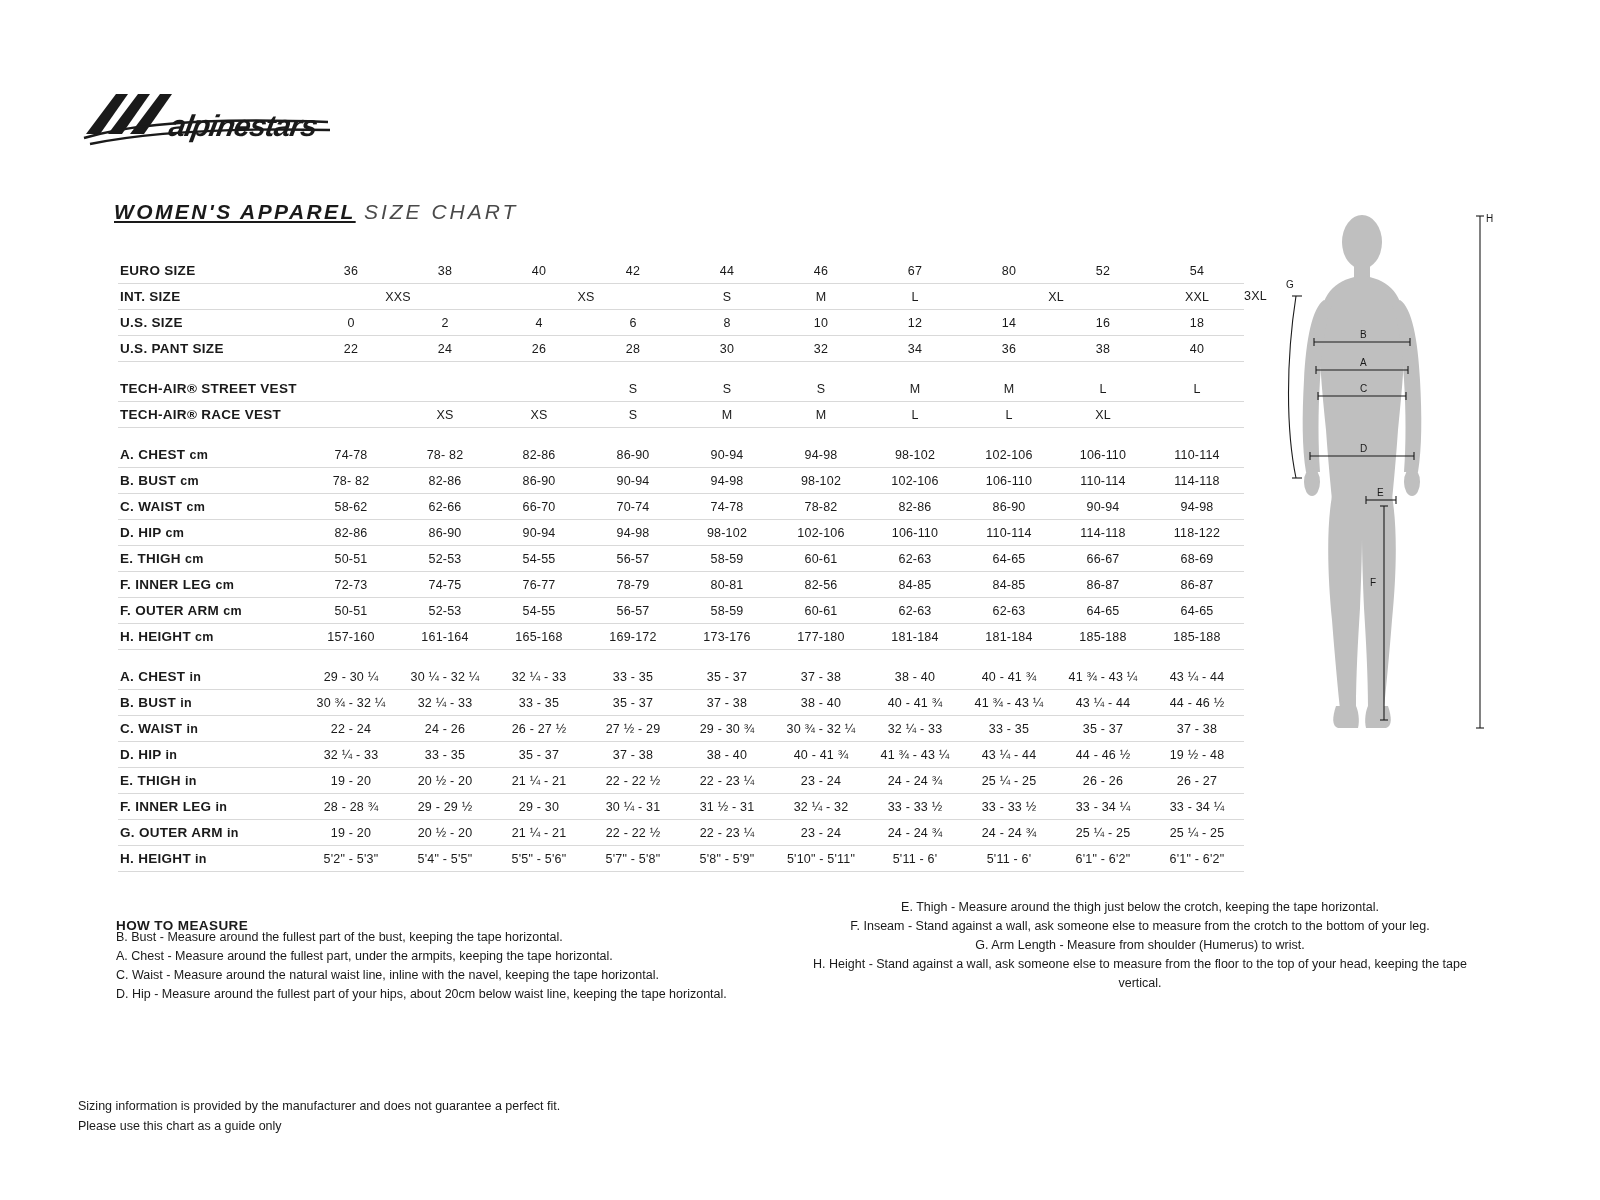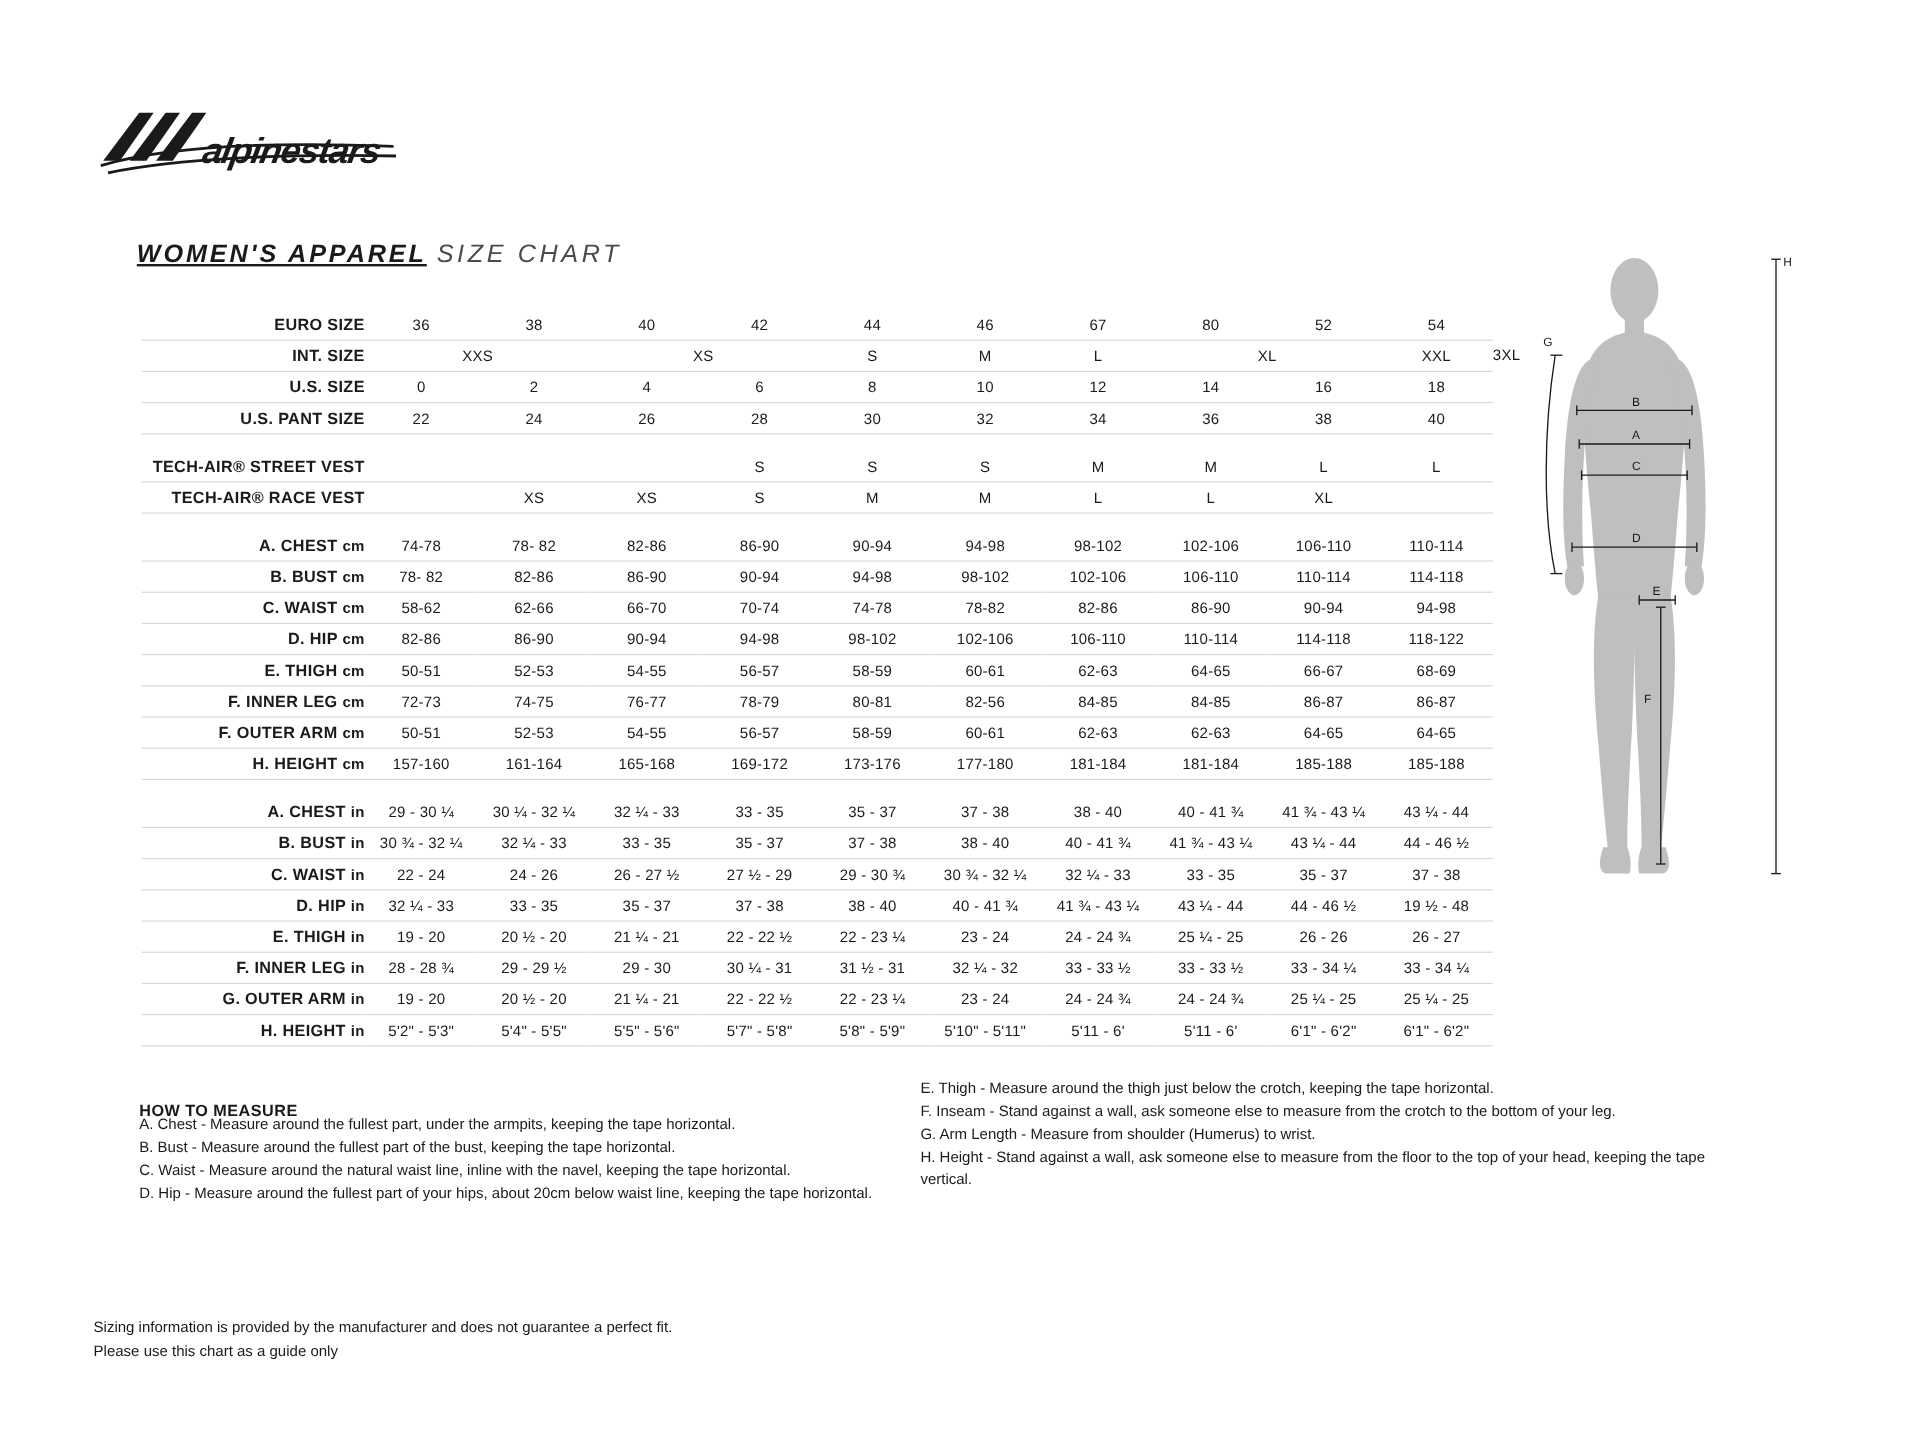--- a/index.html
+++ b/index.html
@@ -59,21 +59,21 @@
   .table td {
     padding: 0;
     height: 25px;
     vertical-align: middle;
     border-bottom: 1px solid #d9d9d9;
     font-size: 13px;
     text-align: center;
     white-space: nowrap;
   }
   .table td.rowlabel {
-    text-align: right;
+    text-align: left;
     font-weight: bold;
     font-size: 13.5px;
     padding-left: 2px;
     letter-spacing: .3px;
   }
   .table td.rowlabel .unit {
     font-weight: bold;
     font-size: 12.5px;
   }
   .table td.val {
@@ -110,25 +110,26 @@
   .howto-left {
     position: absolute;
     left: 116px;
     top: 928px;
     width: 640px;
     font-size: 12.5px;
     line-height: 19px;
   }
   .howto-right {
     position: absolute;
-    left: 767px;
+    left: 800px;
     top: 898px;
     width: 680px;
     font-size: 12.5px;
     line-height: 19px;
+    text-align: center;
   }
   .howto-left p, .howto-right p { margin: 0; }
 
   .disclaimer {
     position: absolute;
     left: 78px;
     top: 1096px;
     font-size: 12.5px;
     line-height: 20px;
     color: #1a1a1a;
@@ -572,22 +573,22 @@
       <text x="80" y="252">D</text>
       <text x="97" y="296">E</text>
       <text x="90" y="386">F</text>
     </g>
   </svg>
 </div>
 
 <div class="howto-title">HOW TO MEASURE</div>
 
 <div class="howto-left">
+  <p>B. Bust - Measure around the fullest part of the bust, keeping the tape horizontal.</p>
   <p>A. Chest - Measure around the fullest part, under the armpits, keeping the tape horizontal.</p>
-  <p>B. Bust - Measure around the fullest part of the bust, keeping the tape horizontal.</p>
   <p>C. Waist - Measure around the natural waist line, inline with the navel, keeping the tape horizontal.</p>
   <p>D. Hip - Measure around the fullest part of your hips, about 20cm below waist line, keeping the tape horizontal.</p>
 </div>
 
 <div class="howto-right">
   <p>E. Thigh - Measure around the thigh just below the crotch, keeping the tape horizontal.</p>
   <p>F. Inseam - Stand against a wall, ask someone else to measure from the crotch to the bottom of your leg.</p>
   <p>G. Arm Length - Measure from shoulder (Humerus) to wrist.</p>
   <p>H. Height - Stand against a wall, ask someone else to measure from the floor to the top of your head, keeping the tape vertical.</p>
 </div>

